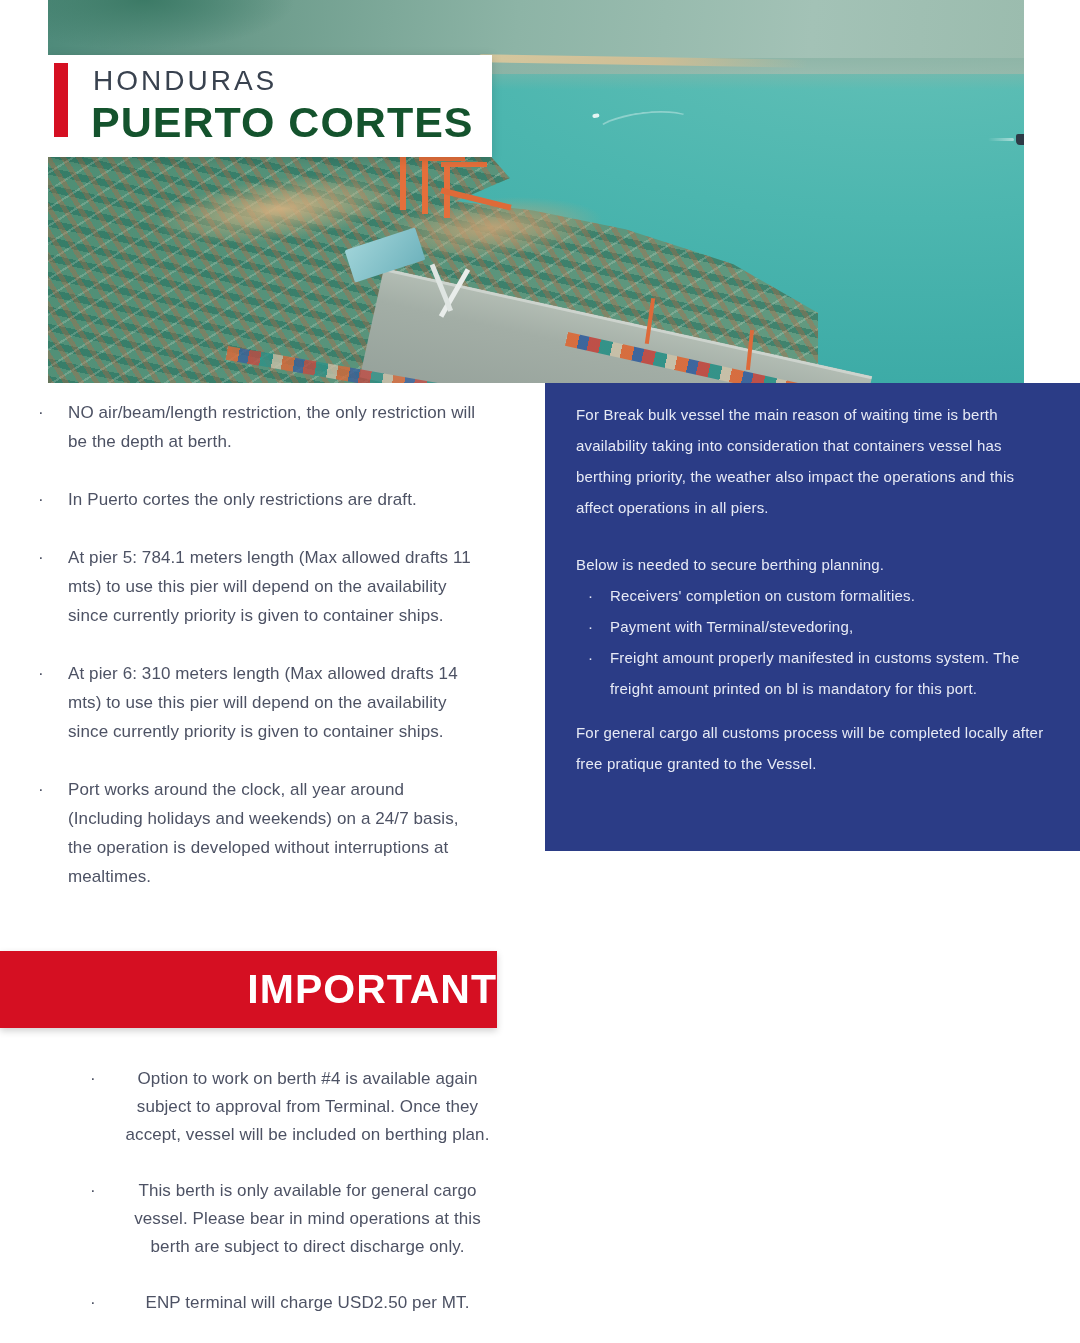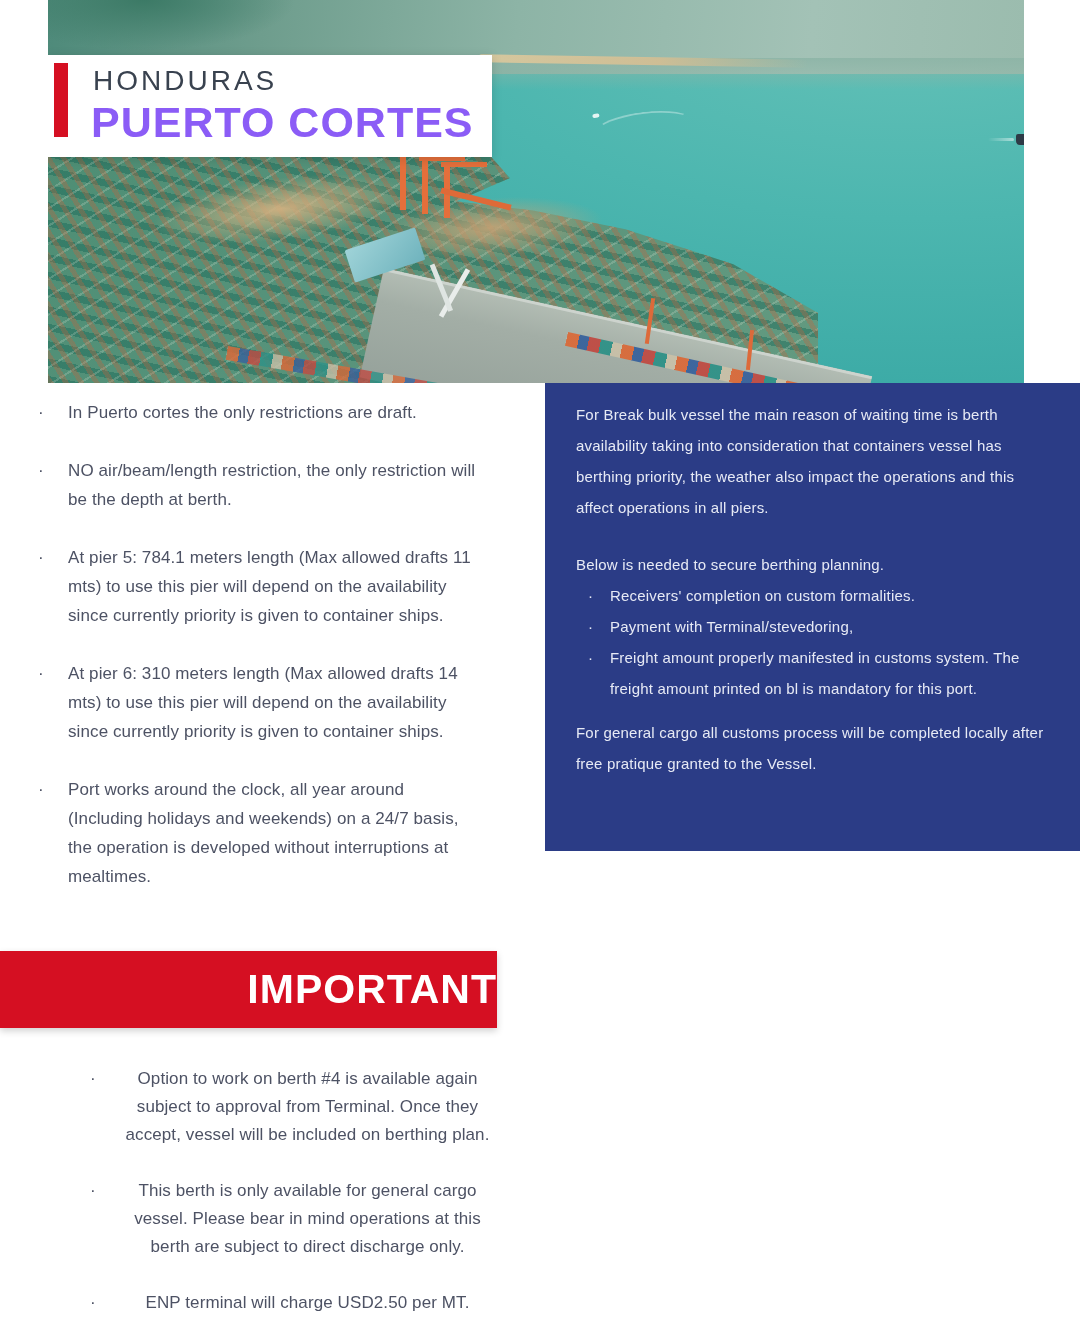--- a/index.html
+++ b/index.html
@@ -117,21 +117,21 @@
     position:absolute; left:0; top:55px; width:444px; height:102px;
     background:#ffffff; box-shadow: 0 2px 10px rgba(0,0,0,0.15);
   }
   .red-bar { position:absolute; left:6px; top:8px; width:14px; height:74px; background:#d50f22; }
   .country {
     position:absolute; left:45px; top:10px;
     font-size:28px; font-weight:400; letter-spacing:3px; color:#39424f;
   }
   .port-title {
     position:absolute; left:43px; top:43px;
-    font-size:43px; font-weight:800; letter-spacing:1px; color:#8b5cf6;
+    font-size:43px; font-weight:800; letter-spacing:1px; color:#14532d;
   }
 
   
   .left-col {
     position:absolute; left:30px; top:398px; width:452px;
     color:#4d5264; font-size:17px; line-height:29px; letter-spacing:0.1px;
   }
   .left-col ul, .important-list ul, .blue-panel ul { list-style:none; margin:0; padding:0; }
   .left-col li { position:relative; padding-left:38px; margin-bottom:29px; }
   .left-col li::before { content:'·'; position:absolute; left:8px; top:0; }
@@ -194,22 +194,22 @@
 
     <div class="title-box">
       <div class="red-bar"></div>
       <div class="country">HONDURAS</div>
       <div class="port-title">PUERTO CORTES</div>
     </div>
   </header>
 
   <section class="left-col">
     <ul>
+      <li>NO air/beam/length restriction, the only restriction will be the depth at berth.</li>
       <li>In Puerto cortes the only restrictions are draft.</li>
-      <li>NO air/beam/length restriction, the only restriction will be the depth at berth.</li>
       <li>At pier 5: 784.1 meters length (Max allowed drafts 11 mts) to use this pier will depend on the availability since currently priority is given to container ships.</li>
       <li>At pier 6: 310 meters length (Max allowed drafts 14 mts) to use this pier will depend on the availability since currently priority is given to container ships.</li>
       <li>Port works around the clock, all year around (Including holidays and weekends) on a 24/7 basis, the operation is developed without interruptions at mealtimes.</li>
     </ul>
   </section>
 
   <aside class="blue-panel">
     <p class="p1">For Break bulk vessel the main reason of waiting time is berth availability taking into consideration that containers vessel has berthing priority, the weather also impact the operations and this affect operations in all piers.</p>
     <p class="p2">Below is needed to secure berthing planning.</p>
     <ul>

